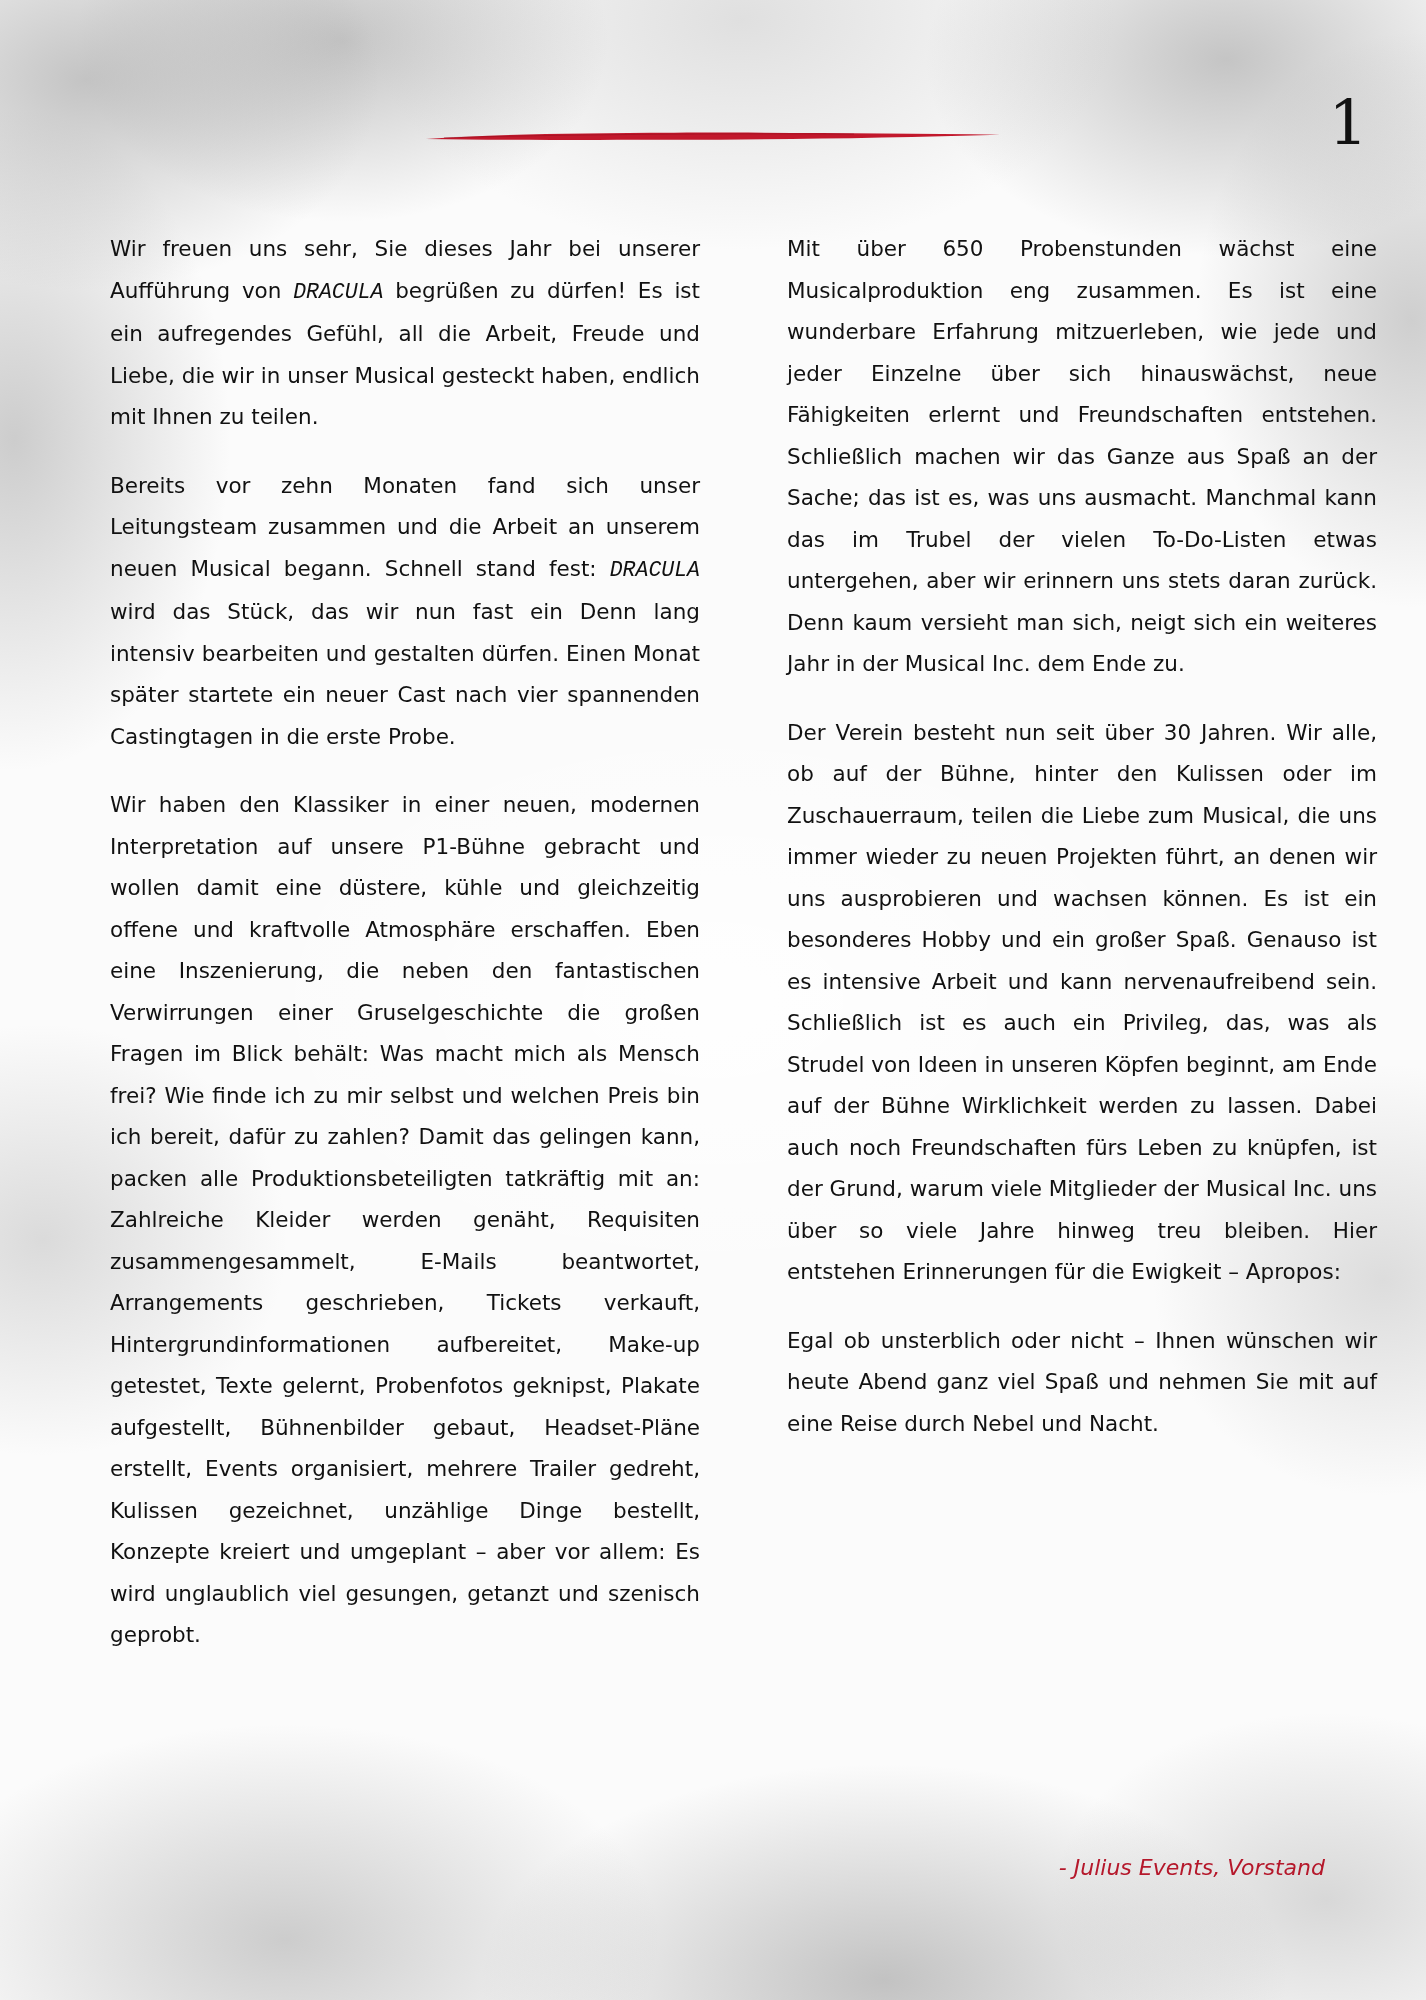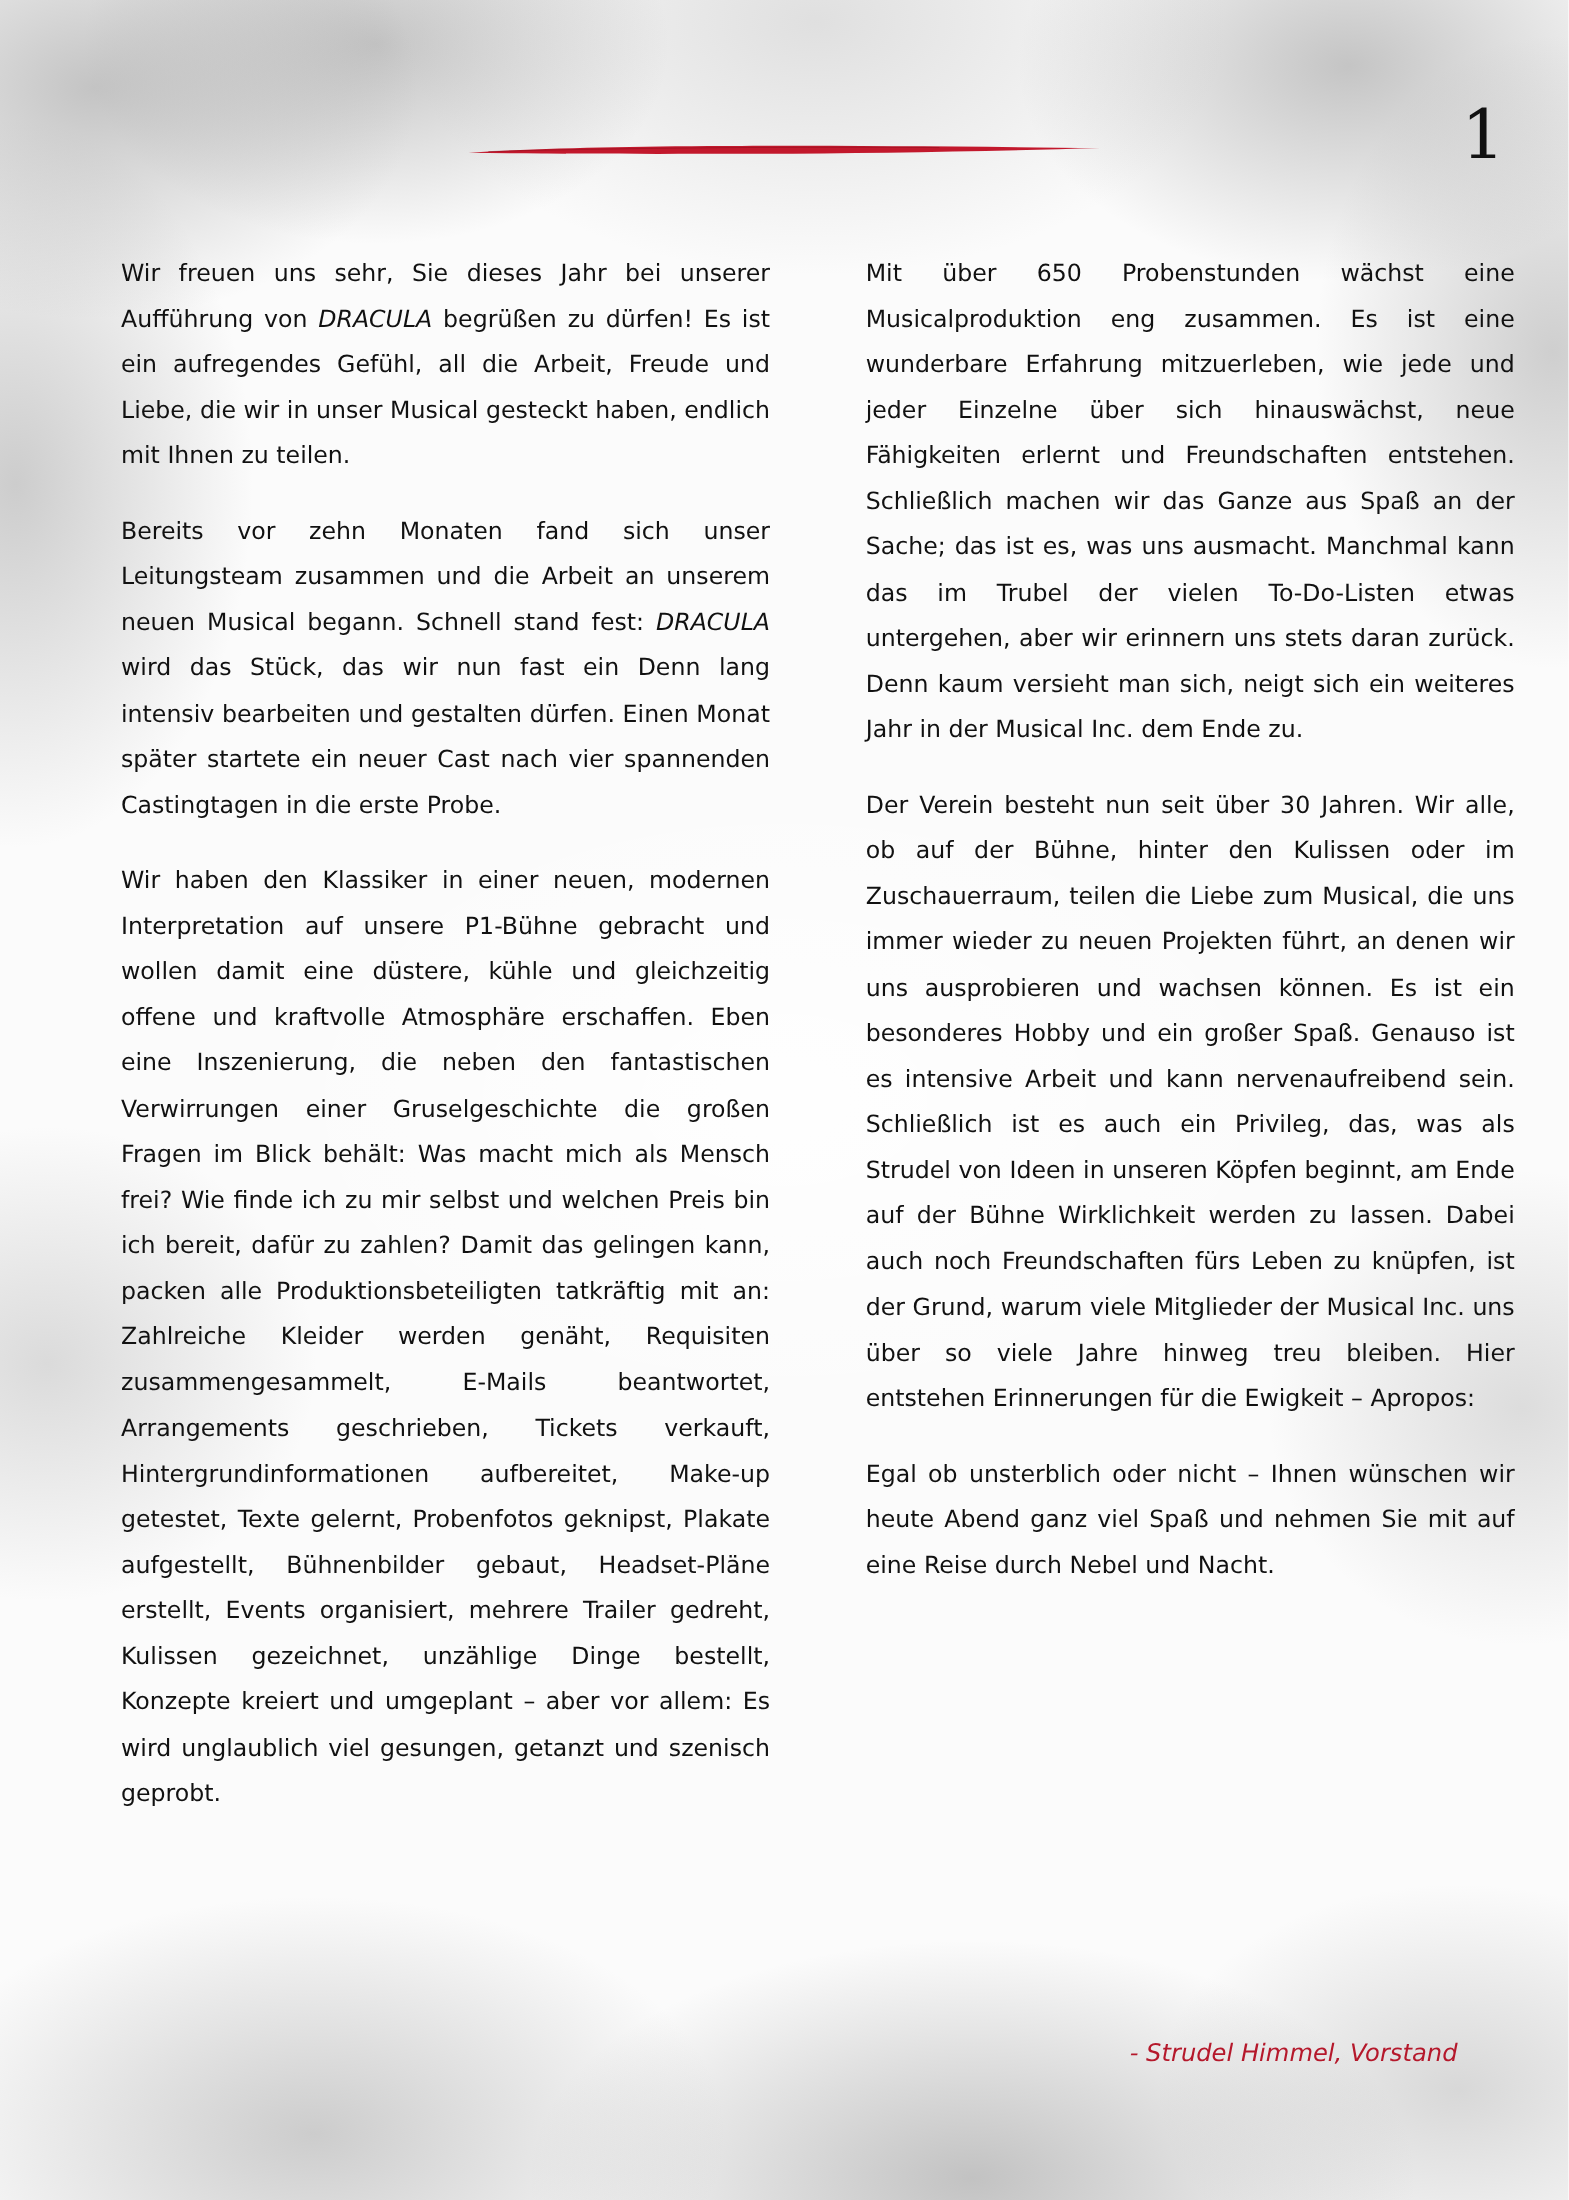--- a/index.html
+++ b/index.html
@@ -93,20 +93,21 @@
   }
   .col-left  { left: 110px; }
   .col-right { left: 767px; margin-left: 20px; }
 
   .para { margin: 0 0 27px 0; }
   .para:last-child { margin-bottom: 0; }
   .para.tight { margin-bottom: 0; }
 
   em.work {
     font-style: italic;
+    font-family: Liberation Mono, monospace;
   }
 
   .signature {
     position: absolute;
     top: 1855px;
     left: 735px;
     width: 590px;
     text-align: right;
     font-size: 22px;
     font-style: italic;
@@ -145,15 +146,15 @@
       <span>Mit über 650 Probenstunden wächst eine Musicalproduktion eng zusammen. Es ist eine wunderbare Erfahrung mitzuerleben, wie jede und jeder Einzelne über sich hinauswächst, neue Fähigkeiten erlernt und Freundschaften entstehen. Schließlich machen wir das Ganze aus Spaß an der Sache; das ist es, was uns ausmacht. Manchmal kann das im Trubel der vielen To-Do-Listen etwas untergehen, aber wir erinnern uns stets daran zurück. Denn kaum versieht man sich, neigt sich ein weiteres Jahr in der Musical Inc. dem Ende zu.</span>
     </p>
     <p class="para">
       <span>Der Verein besteht nun seit über 30 Jahren. Wir alle, ob auf der Bühne, hinter den Kulissen oder im Zuschauerraum, teilen die Liebe zum Musical, die uns immer wieder zu neuen Projekten führt, an denen wir uns ausprobieren und wachsen können. Es ist ein besonderes Hobby und ein großer Spaß. Genauso ist es intensive Arbeit und kann nervenaufreibend sein. Schließlich ist es auch ein Privileg, das, was als Strudel von Ideen in unseren Köpfen beginnt, am Ende auf der Bühne Wirklichkeit werden zu lassen. Dabei auch noch Freundschaften fürs Leben zu knüpfen, ist der Grund, warum viele Mitglieder der Musical Inc. uns über so viele Jahre hinweg treu bleiben. Hier entstehen Erinnerungen für die Ewigkeit – Apropos:</span>
     </p>
     <p class="para tight">
       <span>Egal ob unsterblich oder nicht – Ihnen wünschen wir heute Abend ganz viel Spaß und nehmen Sie mit auf eine Reise durch Nebel und Nacht.</span>
     </p>
   </div>
 
-  <div class="signature">- Strudel Himmel, Vorstand</div>
+  <div class="signature">- Julius Events, Vorstand</div>
 
 </div>
 
 </body></html>

